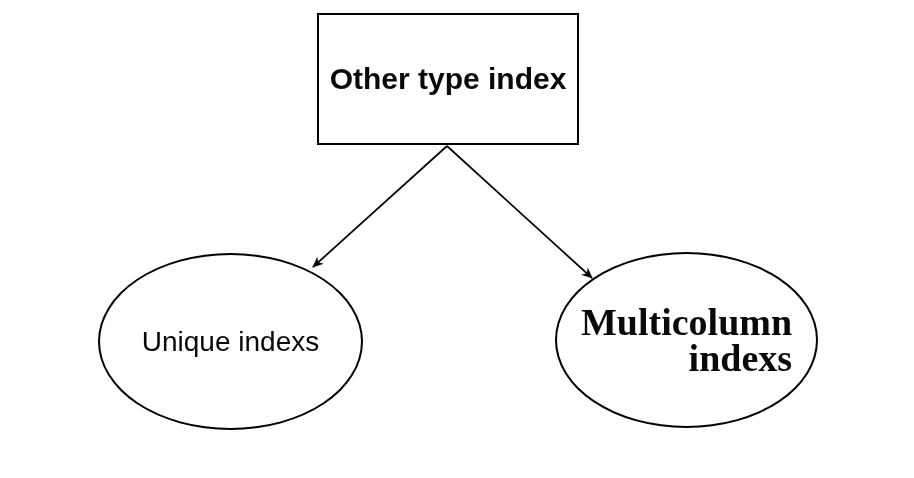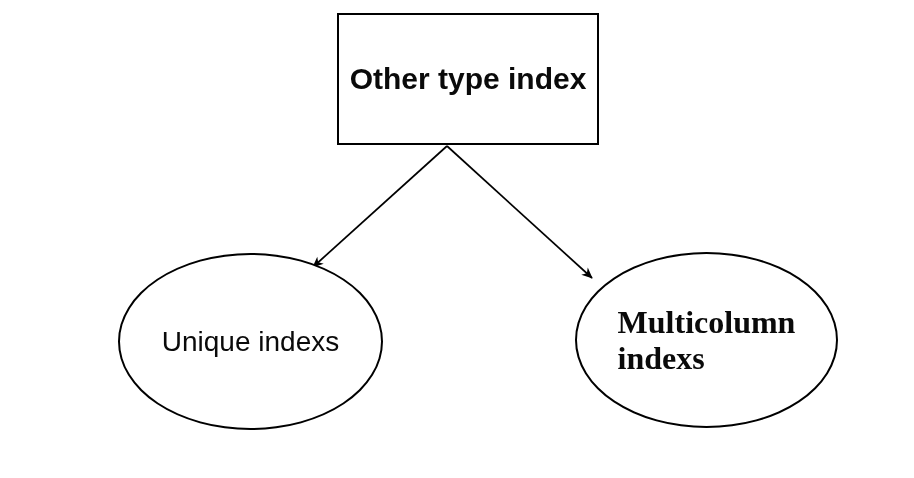--- a/index.html
+++ b/index.html
@@ -15,25 +15,24 @@
     height: 478px;
     background: var(--bg);
     overflow: hidden;
     font-family: "Liberation Sans", sans-serif;
   }
   .node {
     position: absolute;
     display: flex;
     align-items: center;
     justify-content: center;
-    text-align: left;
+    text-align: right;
     background: var(--bg);
     color: var(--text);
     border: 2px solid var(--stroke);
-    margin-left: 20px;
   }
   .node-rect {
     left: 317px; top: 13px;
     width: 262px; height: 132px;
     font-weight: bold;
     font-size: 30px;
     letter-spacing: 0px;
   }
   .node-ellipse {
     border-radius: 50%;
@@ -42,21 +41,21 @@
     left: 98px; top: 253px;
     width: 265px; height: 177px;
     font-weight: normal;
     font-size: 28px;
   }
   .node-multicolumn {
     left: 555px; top: 252px;
     width: 263px; height: 176px;
     font-family: "Liberation Serif", serif;
     font-weight: bold;
-    font-size: 32px;
+    font-size: 38px;
     line-height: 36px;
   }
   .connector-layer {
     position: absolute;
     left: 0; top: 0;
     width: 914px; height: 478px;
     pointer-events: none;
   }
   .edge {
     stroke: var(--stroke);

